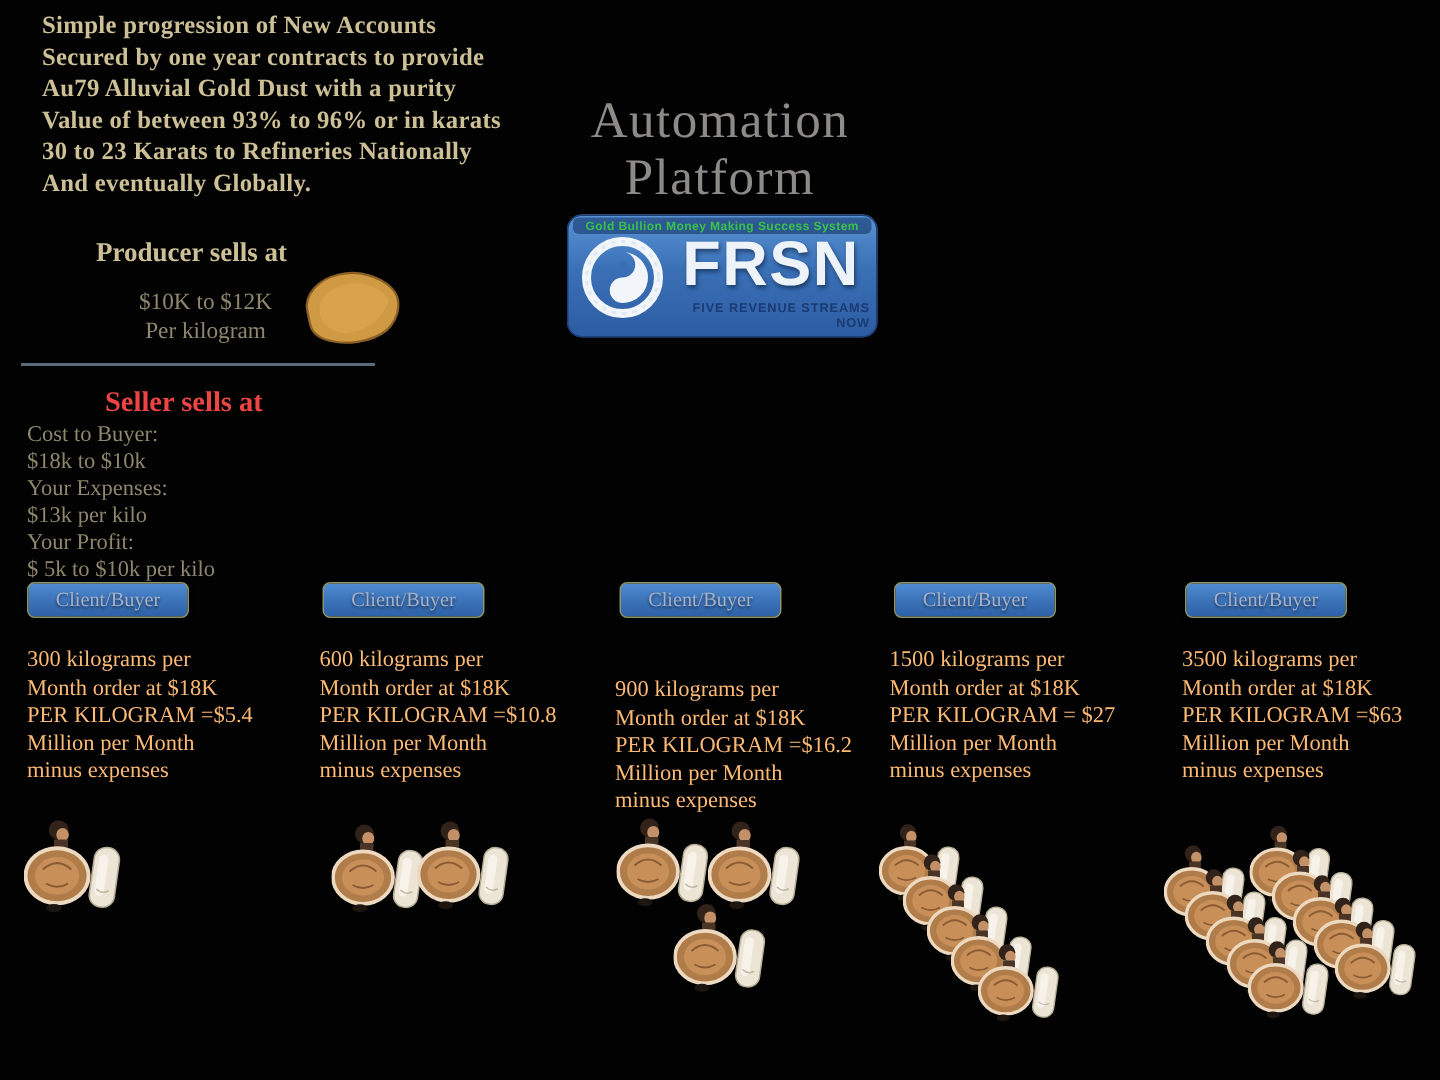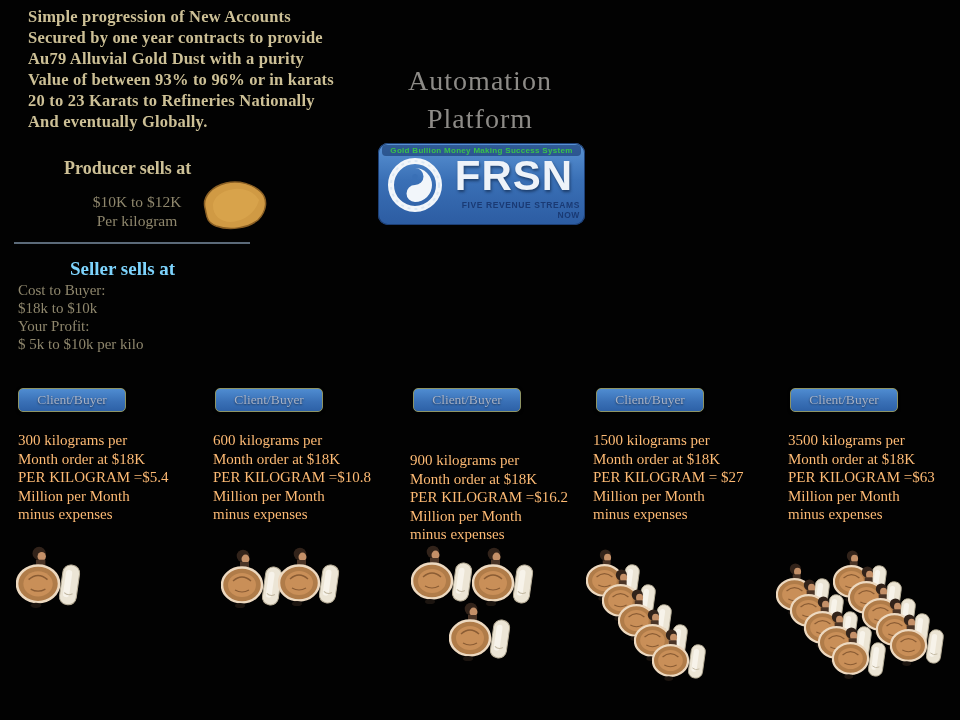--- a/index.html
+++ b/index.html
@@ -29,34 +29,34 @@
   .nugget{position:absolute;left:193px;top:176px;}
 
   .divider{
     position:absolute;left:14px;top:242px;width:236px;height:2px;
     background:#5b6a79;
   }
 
   
   .seller-title{
     position:absolute;left:70px;top:258px;
-    font-size:19px;font-weight:bold;color:#7dd3fc;
+    font-size:19px;font-weight:bold;color:#ef4444;
   }
   .seller-rows{
     position:absolute;left:18px;top:281px;width:260px;
     font-size:15px;line-height:18px;color:#8f876d;
   }
   .seller-row{display:flex;flex-direction:column;}
   .seller-row .lbl{width:103px;flex:0 0 auto;}
   .seller-row .val{flex:1;}
 
   
   .automation{
     position:absolute;left:365px;top:62px;width:230px;
-    text-align:center;font-size:28px;line-height:38px;color:#8d8b87;
+    text-align:center;font-size:34px;line-height:38px;color:#8d8b87;
     letter-spacing:1px;
   }
 
   
   .frsn{
     position:absolute;left:378px;top:143px;width:207px;height:82px;
     border-radius:10px;
     background:linear-gradient(180deg,#5a93d4 0%,#3a70b6 45%,#2c5ca2 100%);
     box-shadow:0 0 0 1px #1d3f75 inset;
   }
@@ -116,40 +116,44 @@
 </style>
 </head>
 <body>
 
 <div id="canvas">
 
   <div class="intro pre">Simple progression of New Accounts
 Secured by one year contracts to provide
 Au79 Alluvial Gold Dust with a purity
 Value of between 93% to 96% or in karats
-20 to 23 Karats to Refineries Nationally
+30 to 23 Karats to Refineries Nationally
 And eventually Globally.</div>
 
   <div class="producer-title">Producer sells at</div>
   <div class="producer-price pre">$10K to $12K
 Per kilogram</div>
   <div class="nugget">
     <svg width="80" height="58" viewBox="0 0 80 58">
       <path d="M12,32 C9,20 20,10 33,7 C46,4 60,8 68,16 C75,23 74,35 65,44 C55,52 37,55 23,50 C13,46 14,40 12,32 Z" fill="#d09a44" stroke="#8a5f24" stroke-width="1.5"></path>
       <path d="M20,30 C20,21 30,14 42,13 C53,12 62,17 66,24 C63,36 52,45 38,46 C27,46 20,39 20,30 Z" fill="#dba74f" opacity="0.7"></path>
     </svg>
   </div>
 
   <div class="divider"></div>
 
   <div class="seller-title">Seller sells at</div>
   <div class="seller-rows">
     <div class="seller-row">
       <span class="lbl">Cost to Buyer:</span>
       <span class="val">$18k to $10k</span>
+    </div>
+    <div class="seller-row">
+      <span class="lbl">Your Expenses:</span>
+      <span class="val">$13k per kilo</span>
     </div>
     <div class="seller-row">
       <span class="lbl">Your Profit:</span>
       <span class="val">$ 5k to $10k per kilo</span>
     </div>
   </div>
 
   <div class="automation pre">Automation
 Platform</div>
 

